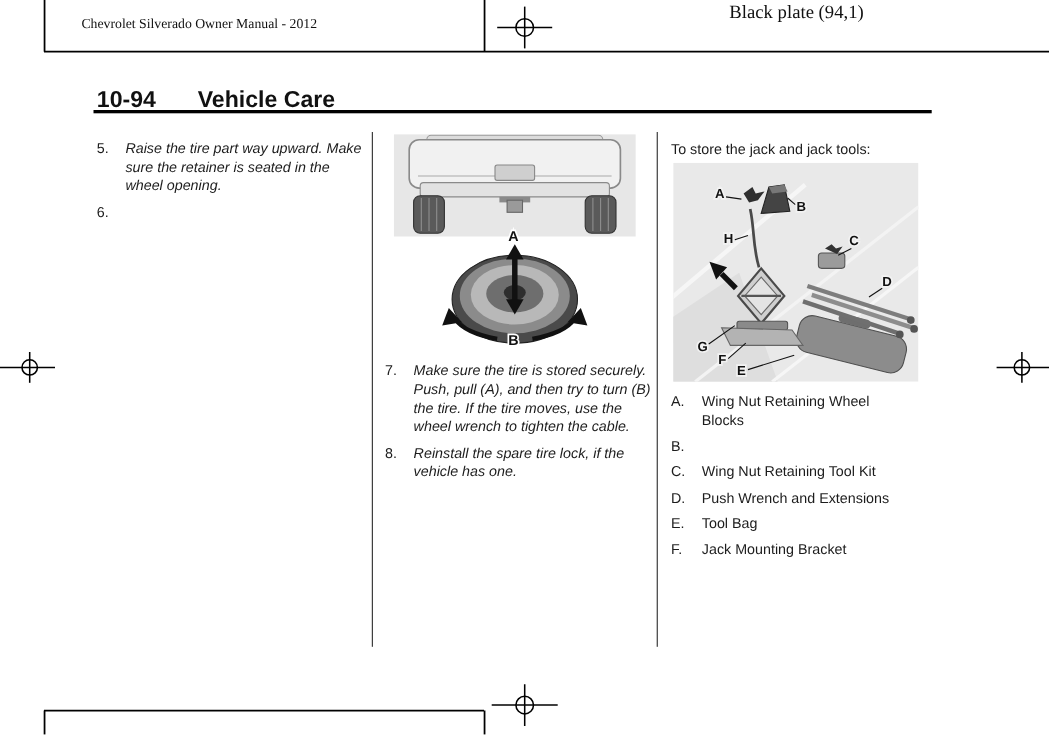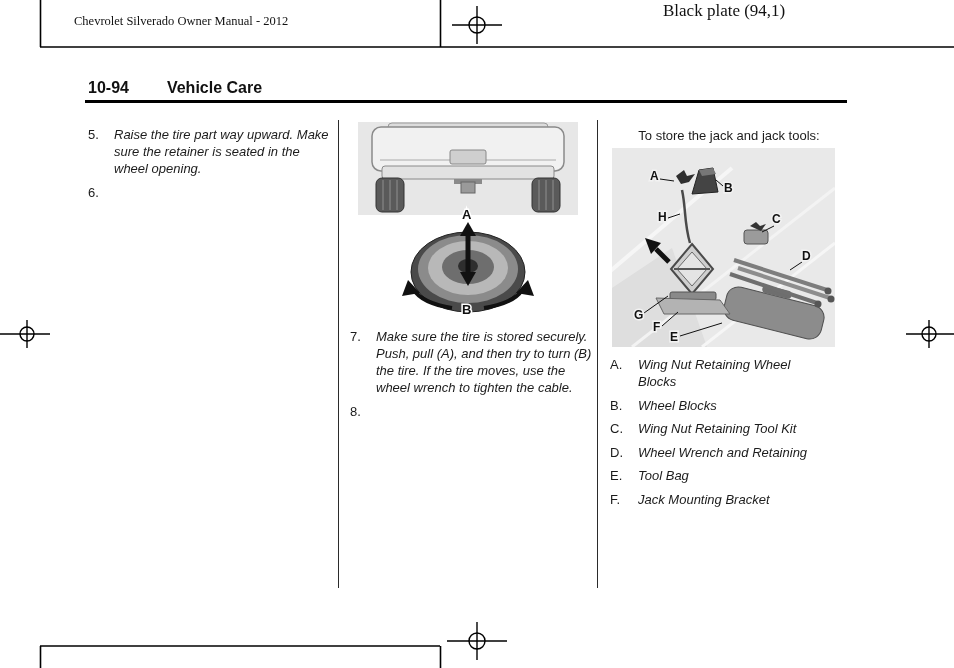--- a/index.html
+++ b/index.html
@@ -1,37 +1,37 @@
 <!DOCTYPE html>
 <html><head>
 <meta charset="utf-8">
 <style>
   html,body{margin:0;padding:0;background:#fff;}
   .page{position:relative;width:954px;height:668px;background:#fff;overflow:hidden;
         font-family:"Liberation Sans",sans-serif;color:#1c1c1c;}
   .marks{position:absolute;left:0;top:0;width:954px;height:668px;pointer-events:none;}
   .plate-left{position:absolute;left:74px;top:14px;font-family:"Liberation Serif",serif;font-size:12.5px;color:#111;}
   .plate-right{position:absolute;left:663px;top:1px;font-family:Liberation Serif, serif;font-size:17px;color:#111;}
-  .section-header{position:absolute;left:88px;top:79px;font-weight:bold;font-size:16px;color:#111;}
+  .section-header{position:absolute;left:88px;top:79px;font-weight:bold;font-size:21px;color:#111;}
   .sec-title{margin-left:38px;}
   .rule{position:absolute;left:85px;top:100px;width:762px;height:3px;background:#000;}
   .divider{position:absolute;top:120px;height:468px;width:1px;background:#2b2b2b;}
   .d1{left:338px;} .d2{left:597px;}
   .col-left{position:absolute;left:88px;top:126px;width:246px;}
   .mid-steps{position:absolute;left:350px;top:328px;width:242px;}
   .step{display:flex;margin-bottom:7px;font-size:13px;line-height:17px;}
   .step-num{width:26px;flex:none;}
   .step-text{flex:1;font-style:italic;}
   .fig1{position:absolute;left:358px;top:122px;width:220px;height:196px;}
-  .right-intro{position:absolute;left:610px;top:127px;width:238px;font-size:13px;line-height:17px;text-align:center;}
+  .right-intro{position:absolute;left:610px;top:127px;width:238px;font-size:13px;line-height:17px;}
   .fig2{position:absolute;left:612px;top:148px;width:223px;height:199px;}
   .legend{position:absolute;left:610px;top:356px;width:215px;}
   .legend-item{display:flex;margin-bottom:6.5px;font-size:13px;line-height:17px;}
   .legend-letter{width:28px;flex:none;}
-  .legend-text{flex:1;font-style:italic;}
+  .legend-text{flex:1;}
   .fig-label{font-family:"Liberation Sans",sans-serif;font-weight:bold;font-size:13px;fill:#111;
              stroke:#fff;stroke-width:3px;paint-order:stroke;}
   .fig-label-sm{font-family:"Liberation Sans",sans-serif;font-weight:bold;font-size:12px;fill:#111;
              stroke:#f2f2f2;stroke-width:3px;paint-order:stroke;}
 </style>
 </head>
 <body>
 
 <div class="page">
 
@@ -120,20 +120,21 @@
     <text class="fig-label" x="104" y="192">B</text>
   </svg>
 
   <div class="mid-steps">
     <div class="step">
       <span class="step-num">7.</span>
       <span class="step-text">Make sure the tire is stored securely. Push, pull (A), and then try to turn (B) the tire. If the tire moves, use the wheel wrench to tighten the cable.</span>
     </div>
     <div class="step">
       <span class="step-num">8.</span>
+      <span class="step-text">Reinstall the spare tire lock, if the vehicle has one.</span>
     </div>
   </div>
 
   <div class="right-intro">To store the jack and jack tools:</div>
 
   <svg class="fig2" viewBox="0 0 223 199">
     <rect width="223" height="199" fill="#e9e9e9"></rect>
     <polygon points="0,140 60,100 95,199 0,199" fill="#dedede"></polygon>
     <line x1="-10" y1="130" x2="120" y2="20" stroke="#f6f6f6" stroke-width="4"></line>
     <line x1="20" y1="199" x2="223" y2="40" stroke="#f3f3f3" stroke-width="3"></line>
@@ -195,29 +196,28 @@
     <text class="fig-label-sm" x="58" y="193">E</text>
   </svg>
 
   <div class="legend">
     <div class="legend-item">
       <span class="legend-letter">A.</span>
       <span class="legend-text">Wing Nut Retaining Wheel Blocks</span>
     </div>
     <div class="legend-item">
       <span class="legend-letter">B.</span>
-      <span class="legend-text">Wheel Blocks</span>
     </div>
     <div class="legend-item">
       <span class="legend-letter">C.</span>
       <span class="legend-text">Wing Nut Retaining Tool Kit</span>
     </div>
     <div class="legend-item">
       <span class="legend-letter">D.</span>
-      <span class="legend-text">Wheel Wrench and Retaining</span>
+      <span class="legend-text">Push Wrench and Extensions</span>
     </div>
     <div class="legend-item">
       <span class="legend-letter">E.</span>
       <span class="legend-text">Tool Bag</span>
     </div>
     <div class="legend-item">
       <span class="legend-letter">F.</span>
       <span class="legend-text">Jack Mounting Bracket</span>
     </div>
   </div>

